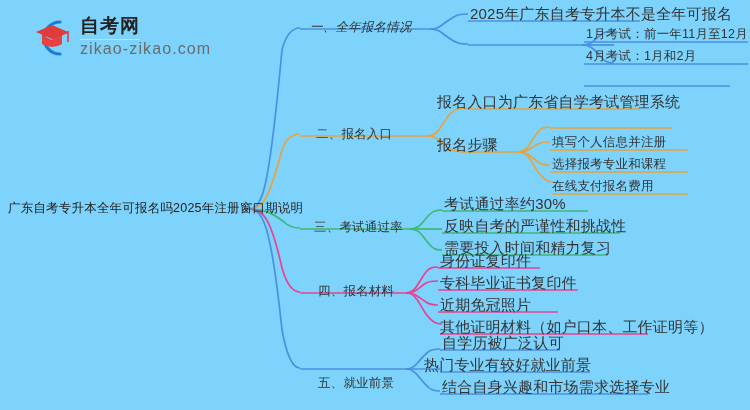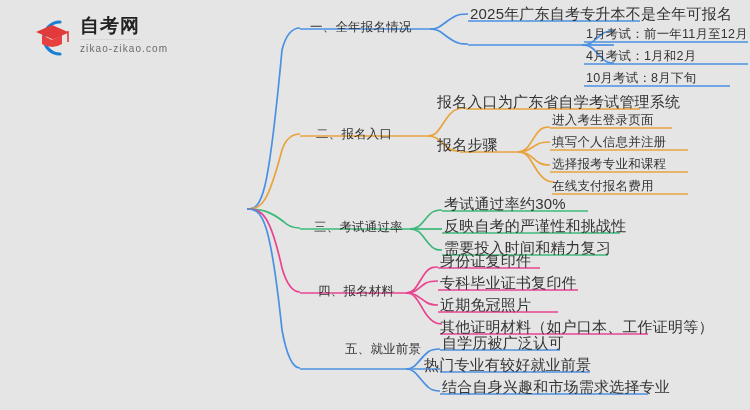--- a/index.html
+++ b/index.html
@@ -7,21 +7,21 @@
     padding: 0;
     background: #ffffff;
   }
   body {
     font-family: "Liberation Sans", "DejaVu Sans", sans-serif;
   }
   #mindmap-root {
     position: relative;
     width: 750px;
     height: 410px;
-    background: #e5e5e5;
+    background: #7dd3fc;
     overflow: hidden;
   }
   svg.connectors {
     position: absolute;
     left: 0;
     top: 0;
     width: 750px;
     height: 410px;
     pointer-events: none;
   }
@@ -74,21 +74,21 @@
     font-size: 19px;
     font-weight: bold;
     color: #222222;
     letter-spacing: 1px;
     line-height: 24px;
     border-bottom: 1px solid #d8d8d8;
     padding-bottom: 1px;
     display: inline-block;
   }
   #brand-domain {
-    font-size: 10px;
+    font-size: 16px;
     color: #6b6b6b;
     letter-spacing: 1.1px;
     line-height: 14px;
     margin-top: 2px;
   }
 </style>
 </head>
 <body>
 
 <div id="mindmap-root">
@@ -169,35 +169,34 @@
 
     <line x1="300" y1="369" x2="406" y2="369" stroke="#4a90e2" stroke-width="1.7"></line>
     <path d="M406,369 C416,369 418,360 428,352 C432,349 436,349 440,349" fill="none" stroke="#4a90e2" stroke-width="1.7"></path>
     <path d="M406,369 C416,369 420,369 428,369 C432,369 436,369 440,369" fill="none" stroke="#4a90e2" stroke-width="1.7"></path>
     <path d="M406,369 C416,369 418,378 428,387 C432,391 436,391 440,391" fill="none" stroke="#4a90e2" stroke-width="1.7"></path>
     <line x1="440" y1="350" x2="560" y2="350" stroke="#4a90e2" stroke-width="1.7"></line>
     <line x1="440" y1="372" x2="590" y2="372" stroke="#4a90e2" stroke-width="1.7"></line>
     <line x1="440" y1="394" x2="648" y2="394" stroke="#4a90e2" stroke-width="1.7"></line>
   </svg>
 
-
-  <div class="node-label node-l1" style="left:310px; top:20px;">一、全年报名情况</div>
+  <div class="node-label node-root" style="left:8px; top:201px;">广东自考专升本全年可报名吗2025年注册窗口期说明</div>
+
+  <div class="node-label node-l1" style="left:310px; top:20px;font-style:italic;">一、全年报名情况</div>
   <div class="node-label node-l1" style="left:316px; top:127px;">二、报名入口</div>
   <div class="node-label node-l1" style="left:314px; top:220px;">三、考试通过率</div>
   <div class="node-label node-l1" style="left:318px; top:284px;">四、报名材料</div>
-  <div class="node-label node-l1" style="left:318px; top:342px;margin-left:27px;">五、就业前景</div>
+  <div class="node-label node-l1" style="left:318px; top:376px;">五、就业前景</div>
 
   <div class="node-label node-l2" style="left:470px; top:6px;">2025年广东自考专升本不是全年可报名</div>
   <div class="node-label node-l3" style="left:586px; top:27px;">1月考试：前一年11月至12月</div>
   <div class="node-label node-l3" style="left:586px; top:49px;">4月考试：1月和2月</div>
-  <div class="node-label node-l3" style="left:586px; top:71px;">10月考试：8月下旬</div>
 
   <div class="node-label node-l2" style="left:437px; top:94px;">报名入口为广东省自学考试管理系统</div>
   <div class="node-label node-l2" style="left:437px; top:137px;">报名步骤</div>
-  <div class="node-label node-l3" style="left:552px; top:113px;">进入考生登录页面</div>
   <div class="node-label node-l3" style="left:552px; top:135px;">填写个人信息并注册</div>
   <div class="node-label node-l3" style="left:552px; top:157px;">选择报考专业和课程</div>
   <div class="node-label node-l3" style="left:552px; top:179px;">在线支付报名费用</div>
 
   <div class="node-label node-l2" style="left:444px; top:196px;">考试通过率约30%</div>
   <div class="node-label node-l2" style="left:444px; top:218px;">反映自考的严谨性和挑战性</div>
   <div class="node-label node-l2" style="left:444px; top:240px;">需要投入时间和精力复习</div>
 
   <div class="node-label node-l2" style="left:440px; top:253px;">身份证复印件</div>
   <div class="node-label node-l2" style="left:440px; top:275px;">专科毕业证书复印件</div>

